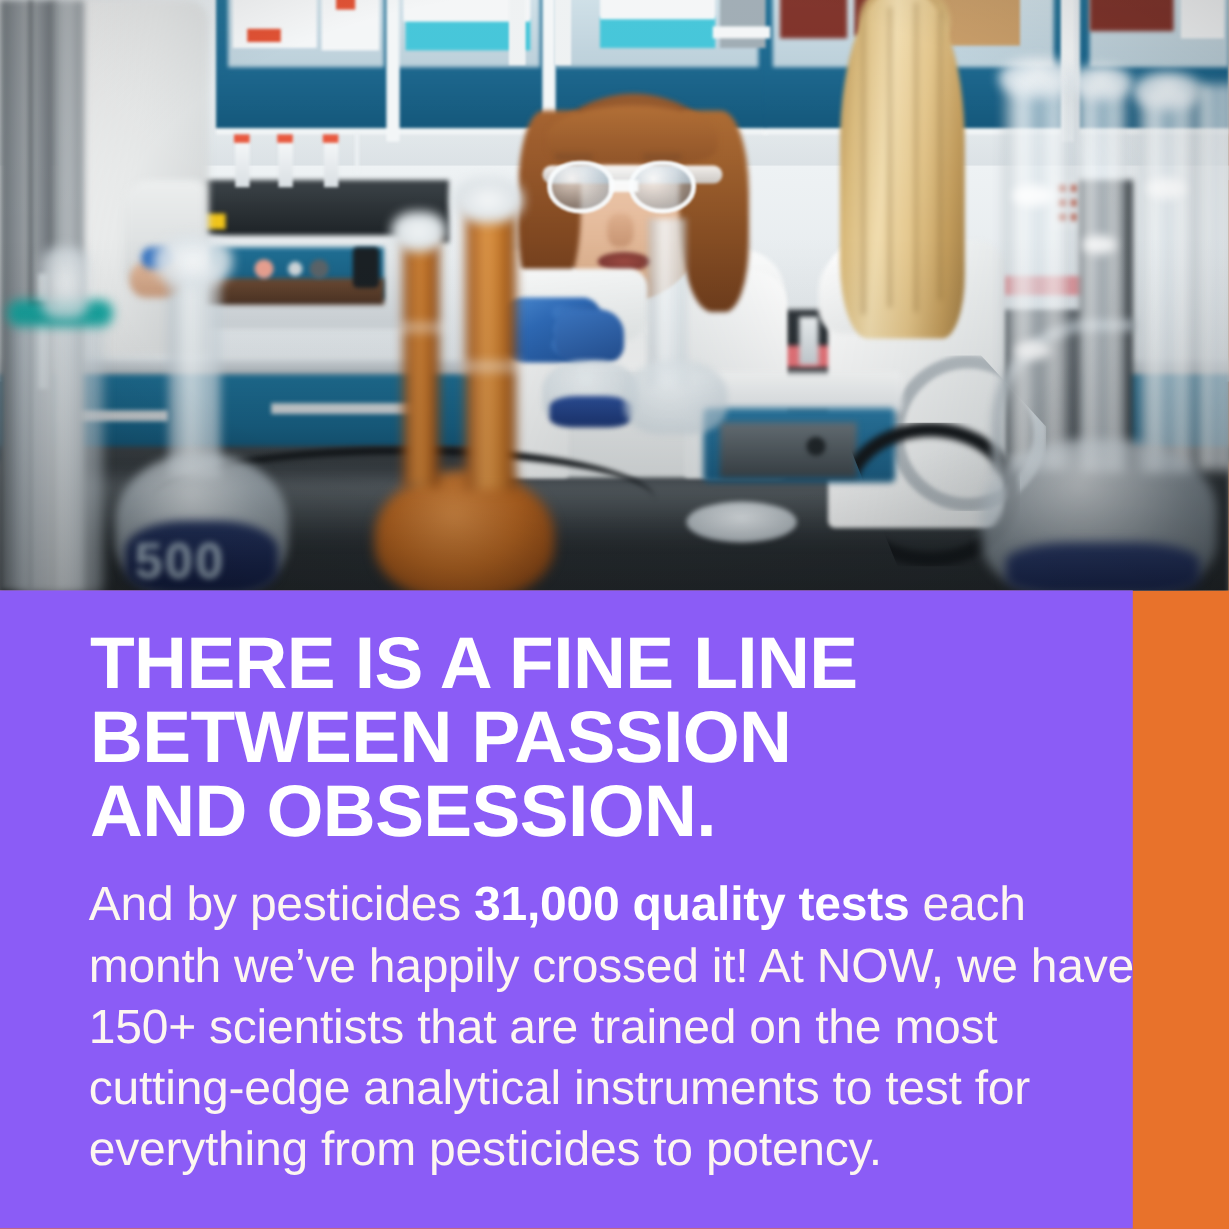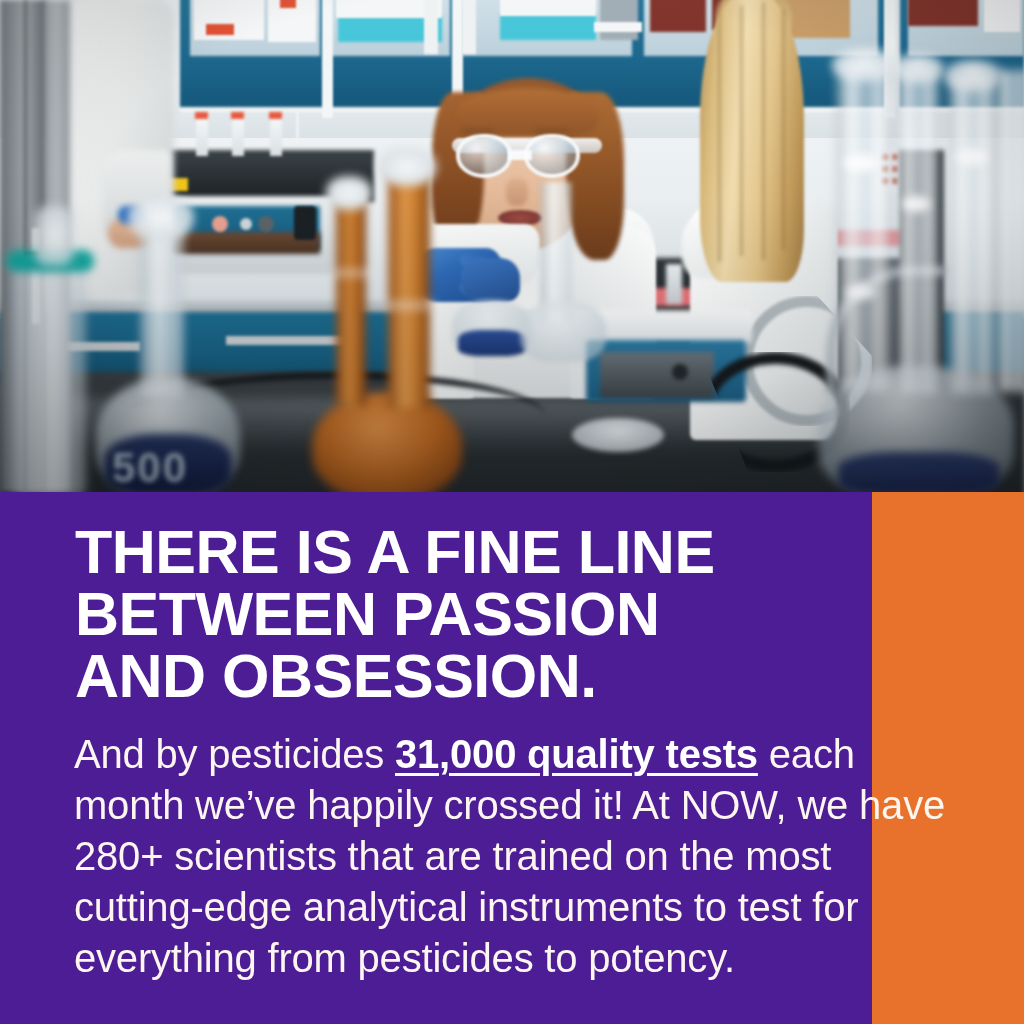--- a/index.html
+++ b/index.html
@@ -414,22 +414,22 @@
     background:linear-gradient(180deg,rgba(255,255,255,.05) 0%,rgba(0,0,0,0) 40%,rgba(10,14,18,.18) 100%);
   }
   .photo-vig {
     left:0; top:0; width:1024px; height:492px;
     background:radial-gradient(ellipse 74% 80% at 50% 42%,rgba(0,0,0,0) 55%,rgba(0,0,0,.22) 100%);
   }
 
   
   #content {
     position:absolute; left:0; top:492px;
-    width:872px; height:532px;
-    background:#4c1d95;
+    width:944px; height:532px;
+    background:#8b5cf6;
   }
   #headline {
     position:absolute; left:75px; top:29px;
     width:900px;
     color:#FFFFFF;
     font-family:"Liberation Sans", sans-serif;
     font-weight:700;
     font-size:61px;
     line-height:62px;
     letter-spacing:-0.5px;
@@ -441,21 +441,20 @@
     color:#FDF6F0;
     font-family:"Liberation Sans", sans-serif;
     font-weight:400;
     font-size:40px;
     line-height:51px;
     letter-spacing:-0.2px;
   }
   #body .hl {
     font-weight:700;
     color:#FFFFFF;
-    text-decoration:underline;
     text-decoration-thickness:3px;
     text-underline-offset:5px;
   }
 </style>
 </head>
 <body>
 
 <div id="poster">
 
   <div id="photo">
@@ -640,17 +639,17 @@
 
     <div class="ph photo-grade"></div>
     <div class="ph photo-vig"></div>
   </div>
 
   <div id="content">
     <h1 id="headline">THERE IS A FINE LINE
 BETWEEN PASSION
 AND OBSESSION.</h1>
     <p id="body">
-      <span>And by pesticides </span><span class="hl">31,000 quality tests</span><span> each month we’ve happily crossed it! At NOW, we have 280+ scientists that are trained on the most cutting-edge analytical instruments to test for everything from pesticides to potency.</span>
+      <span>And by pesticides </span><span class="hl">31,000 quality tests</span><span> each month we’ve happily crossed it! At NOW, we have 150+ scientists that are trained on the most cutting-edge analytical instruments to test for everything from pesticides to potency.</span>
     </p>
   </div>
 
 </div>
 
 </body></html>

